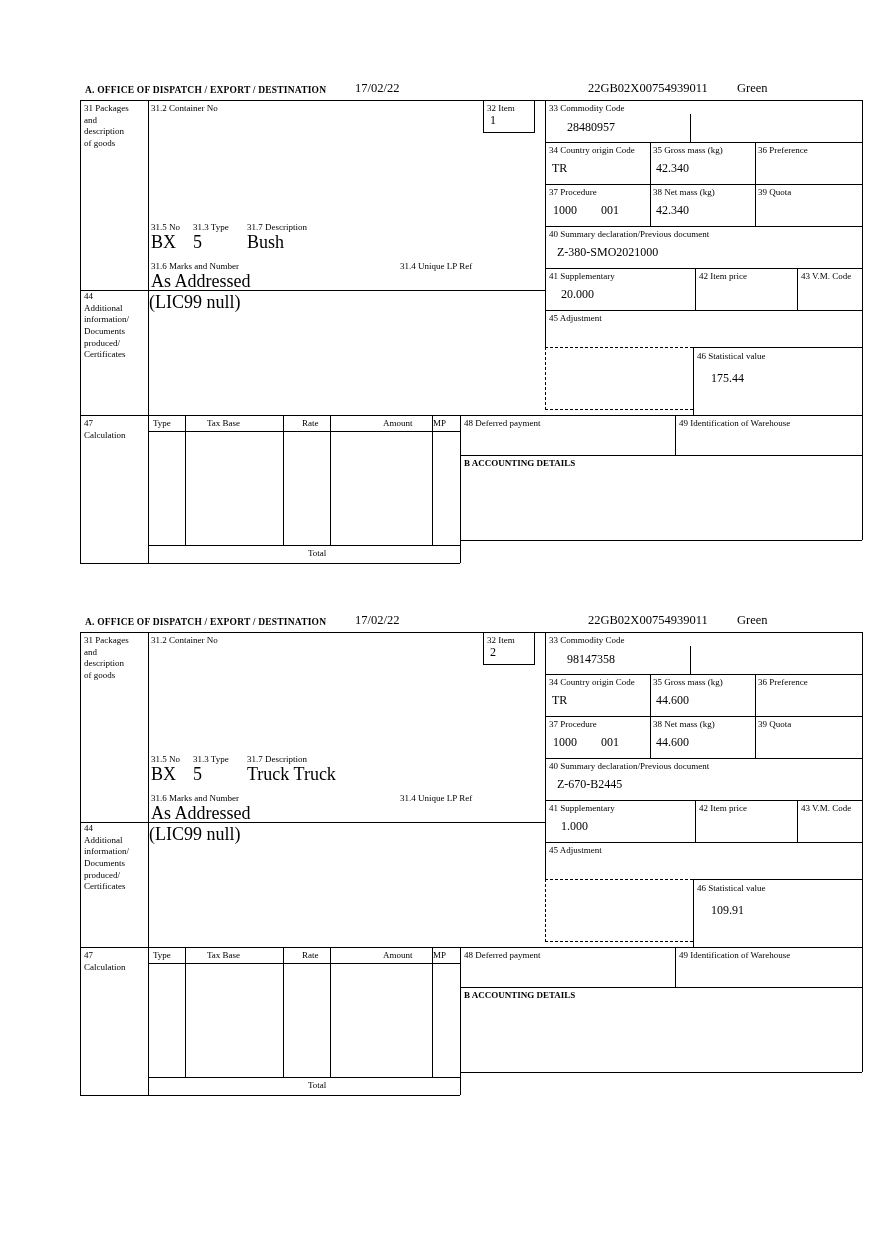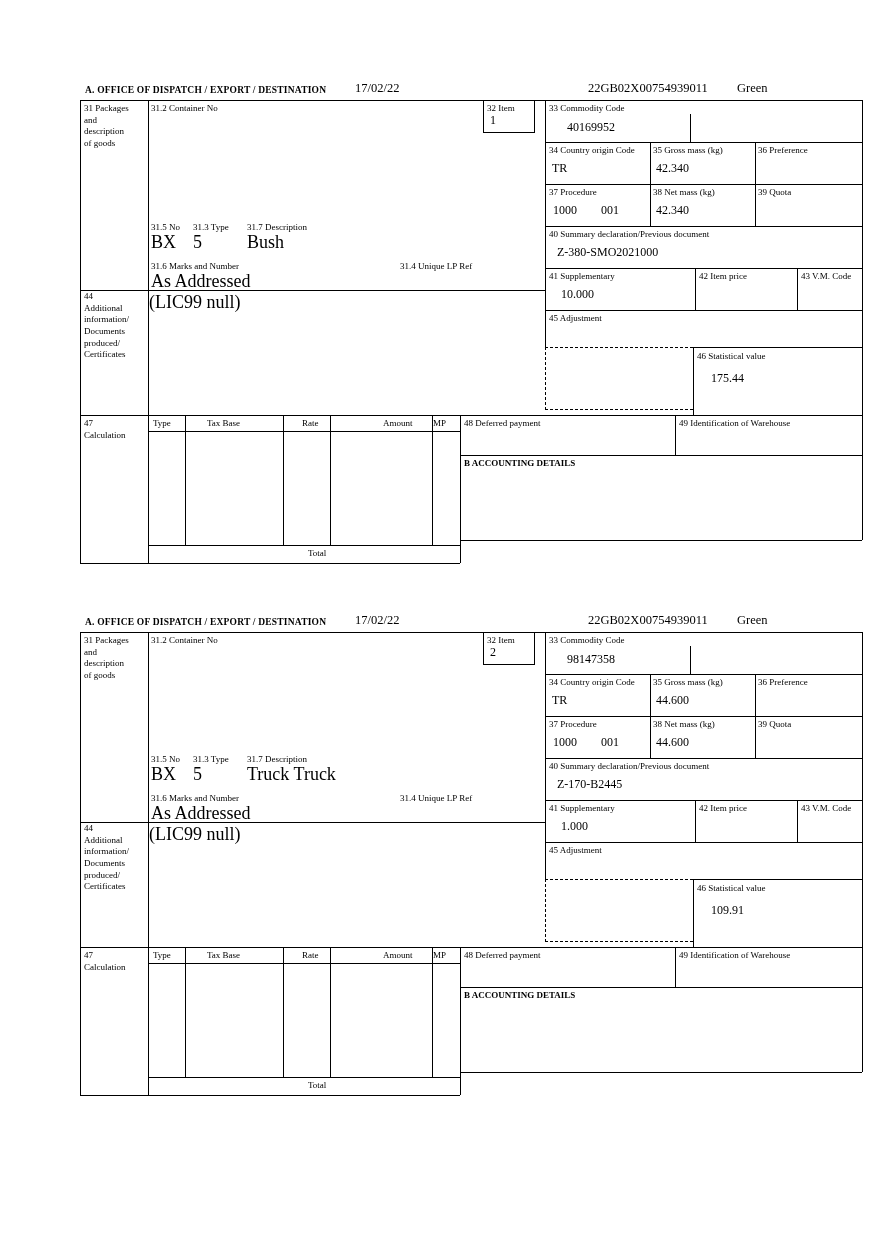--- a/index.html
+++ b/index.html
@@ -87,40 +87,40 @@
     <div class="lbl" style="left:167px;top:142px">31.7 Description</div>
     <div class="vlg" style="left:71px;top:152px">BX</div>
     <div class="vlg" style="left:113px;top:152px">5</div>
     <div class="vlg" style="left:167px;top:152px">Bush</div>
 
     <div class="lbl" style="left:71px;top:181px">31.6 Marks and Number</div>
     <div class="lbl" style="left:320px;top:181px">31.4 Unique LP Ref</div>
     <div class="vlg" style="left:71px;top:191px">As Addressed</div>
 
     <div class="lbl" style="left:469px;top:23px">33 Commodity Code</div>
-    <div class="val" style="left:487px;top:40px">40169952</div>
+    <div class="val" style="left:487px;top:40px">28480957</div>
 
     <div class="lbl" style="left:469px;top:65px">34 Country origin Code</div>
     <div class="val" style="left:472px;top:81px">TR</div>
     <div class="lbl" style="left:573px;top:65px">35 Gross mass (kg)</div>
     <div class="val" style="left:576px;top:81px">42.340</div>
     <div class="lbl" style="left:678px;top:65px">36 Preference</div>
 
     <div class="lbl" style="left:469px;top:107px">37 Procedure</div>
     <div class="val" style="left:473px;top:123px">1000</div>
     <div class="val" style="left:521px;top:123px">001</div>
     <div class="lbl" style="left:573px;top:107px">38 Net mass (kg)</div>
     <div class="val" style="left:576px;top:123px">42.340</div>
     <div class="lbl" style="left:678px;top:107px">39 Quota</div>
 
     <div class="lbl" style="left:469px;top:149px">40 Summary declaration/Previous document</div>
     <div class="val" style="left:477px;top:165px">Z-380-SMO2021000</div>
 
     <div class="lbl" style="left:469px;top:191px">41 Supplementary</div>
-    <div class="val" style="left:481px;top:207px">10.000</div>
+    <div class="val" style="left:481px;top:207px">20.000</div>
     <div class="lbl" style="left:619px;top:191px">42 Item price</div>
     <div class="lbl" style="left:721px;top:191px">43 V.M. Code</div>
 
     <div class="lbl" style="left:469px;top:233px">45 Adjustment</div>
 
     <div class="lbl" style="left:617px;top:271px">46 Statistical value</div>
     <div class="val" style="left:631px;top:291px">175.44</div>
 
     <div class="lbl" style="left:4px;top:211px">
       <div>44</div>
@@ -224,21 +224,21 @@
     <div class="lbl" style="left:678px;top:65px">36 Preference</div>
 
     <div class="lbl" style="left:469px;top:107px">37 Procedure</div>
     <div class="val" style="left:473px;top:123px">1000</div>
     <div class="val" style="left:521px;top:123px">001</div>
     <div class="lbl" style="left:573px;top:107px">38 Net mass (kg)</div>
     <div class="val" style="left:576px;top:123px">44.600</div>
     <div class="lbl" style="left:678px;top:107px">39 Quota</div>
 
     <div class="lbl" style="left:469px;top:149px">40 Summary declaration/Previous document</div>
-    <div class="val" style="left:477px;top:165px">Z-170-B2445</div>
+    <div class="val" style="left:477px;top:165px">Z-670-B2445</div>
 
     <div class="lbl" style="left:469px;top:191px">41 Supplementary</div>
     <div class="val" style="left:481px;top:207px">1.000</div>
     <div class="lbl" style="left:619px;top:191px">42 Item price</div>
     <div class="lbl" style="left:721px;top:191px">43 V.M. Code</div>
 
     <div class="lbl" style="left:469px;top:233px">45 Adjustment</div>
 
     <div class="lbl" style="left:617px;top:271px">46 Statistical value</div>
     <div class="val" style="left:631px;top:291px">109.91</div>

